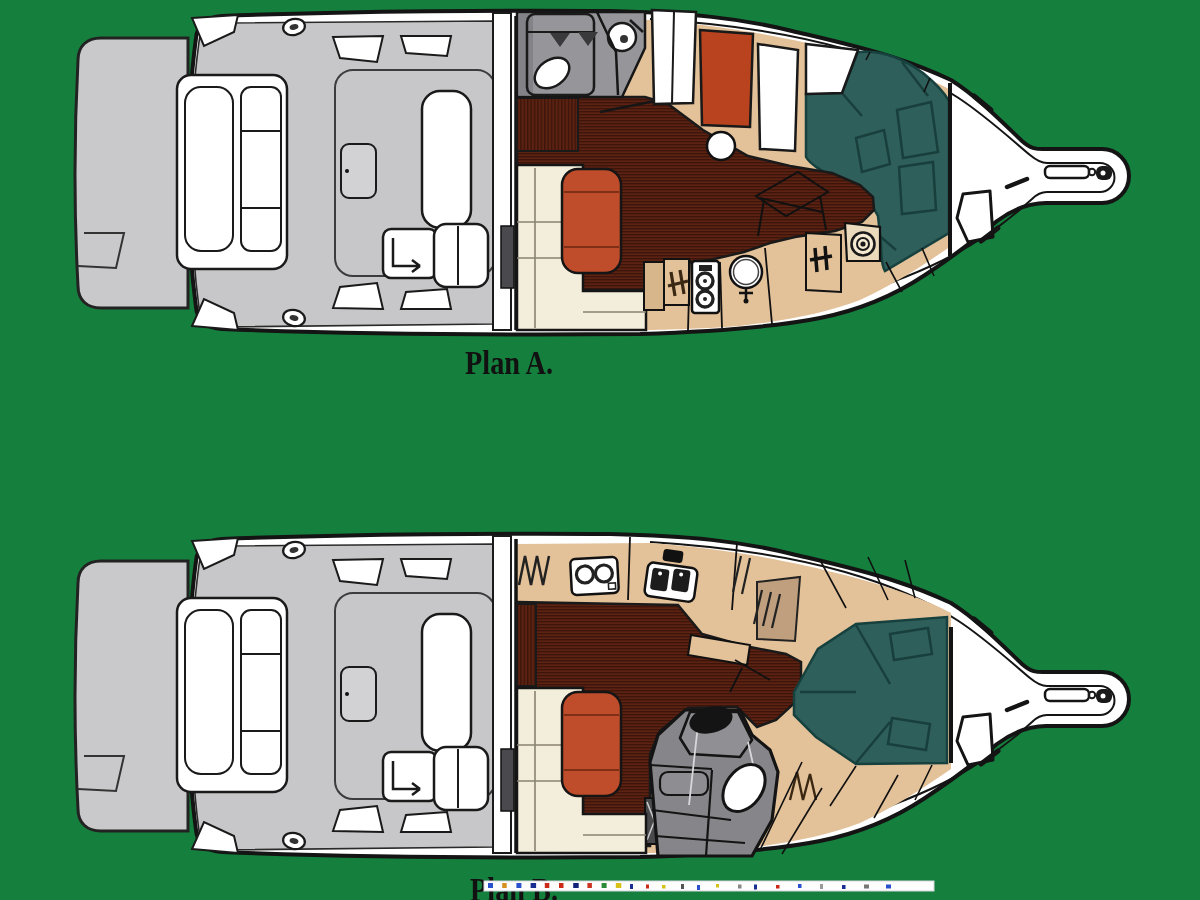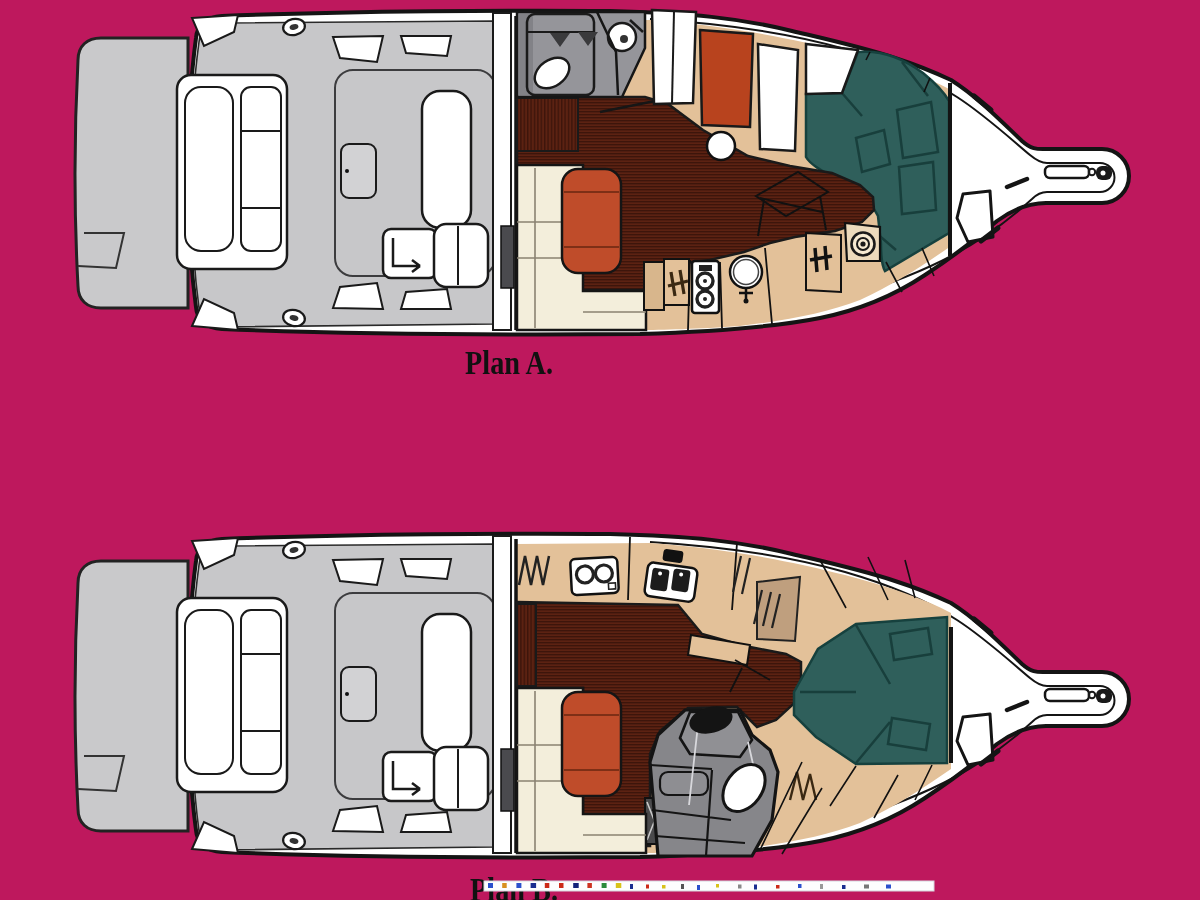--- a/index.html
+++ b/index.html
@@ -1,16 +1,16 @@
 <!DOCTYPE html>
 <html><head>
 <meta charset="utf-8">
 <style>
 html,body{margin:0;padding:0;background:#fff;}
-#wrap{width:1200px;height:900px;position:relative;overflow:hidden;background:#be185d;}
+#wrap{width:1200px;height:900px;position:relative;overflow:hidden;background:#15803d;}
 text{font-family:"Liberation Serif",serif;font-weight:bold;fill:#111;}
 </style>
 </head>
 <body>
 <div id="wrap">
 <svg width="1200" height="900" viewBox="0 0 1200 900" xmlns="http://www.w3.org/2000/svg">
 <defs>
 <pattern id="pk" width="8" height="3" patternUnits="userSpaceOnUse">
  <rect width="8" height="3" fill="#5c2212"></rect>
  <path d="M0,0.7 H8" stroke="#3d150b" stroke-width="1.4"></path>

